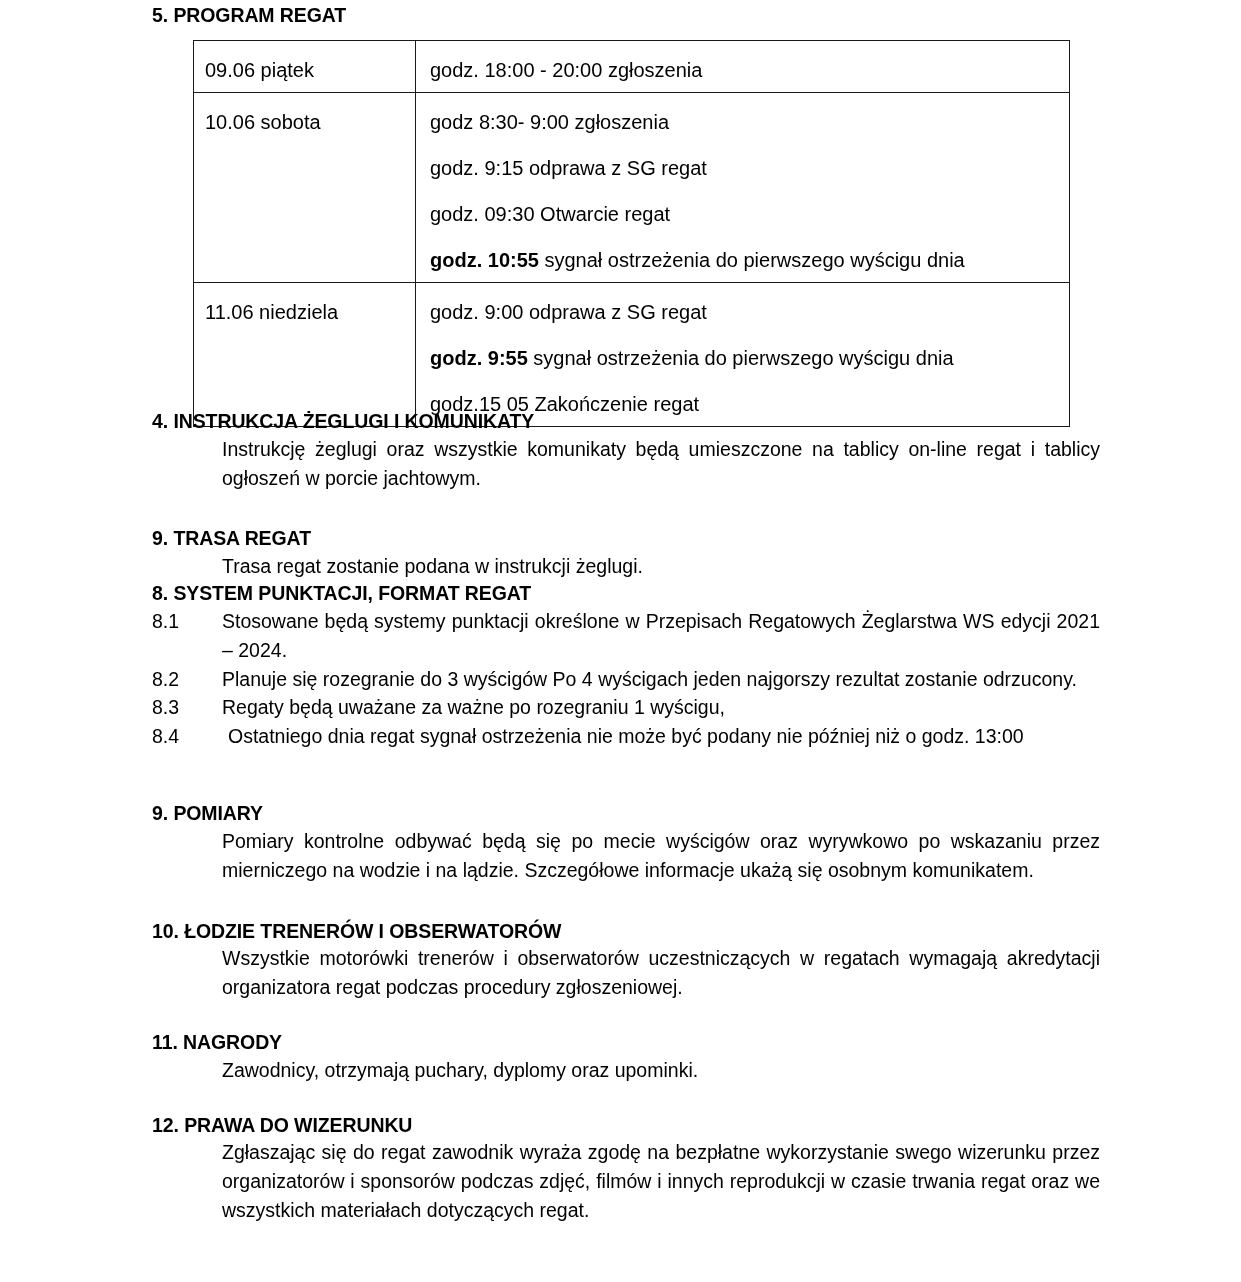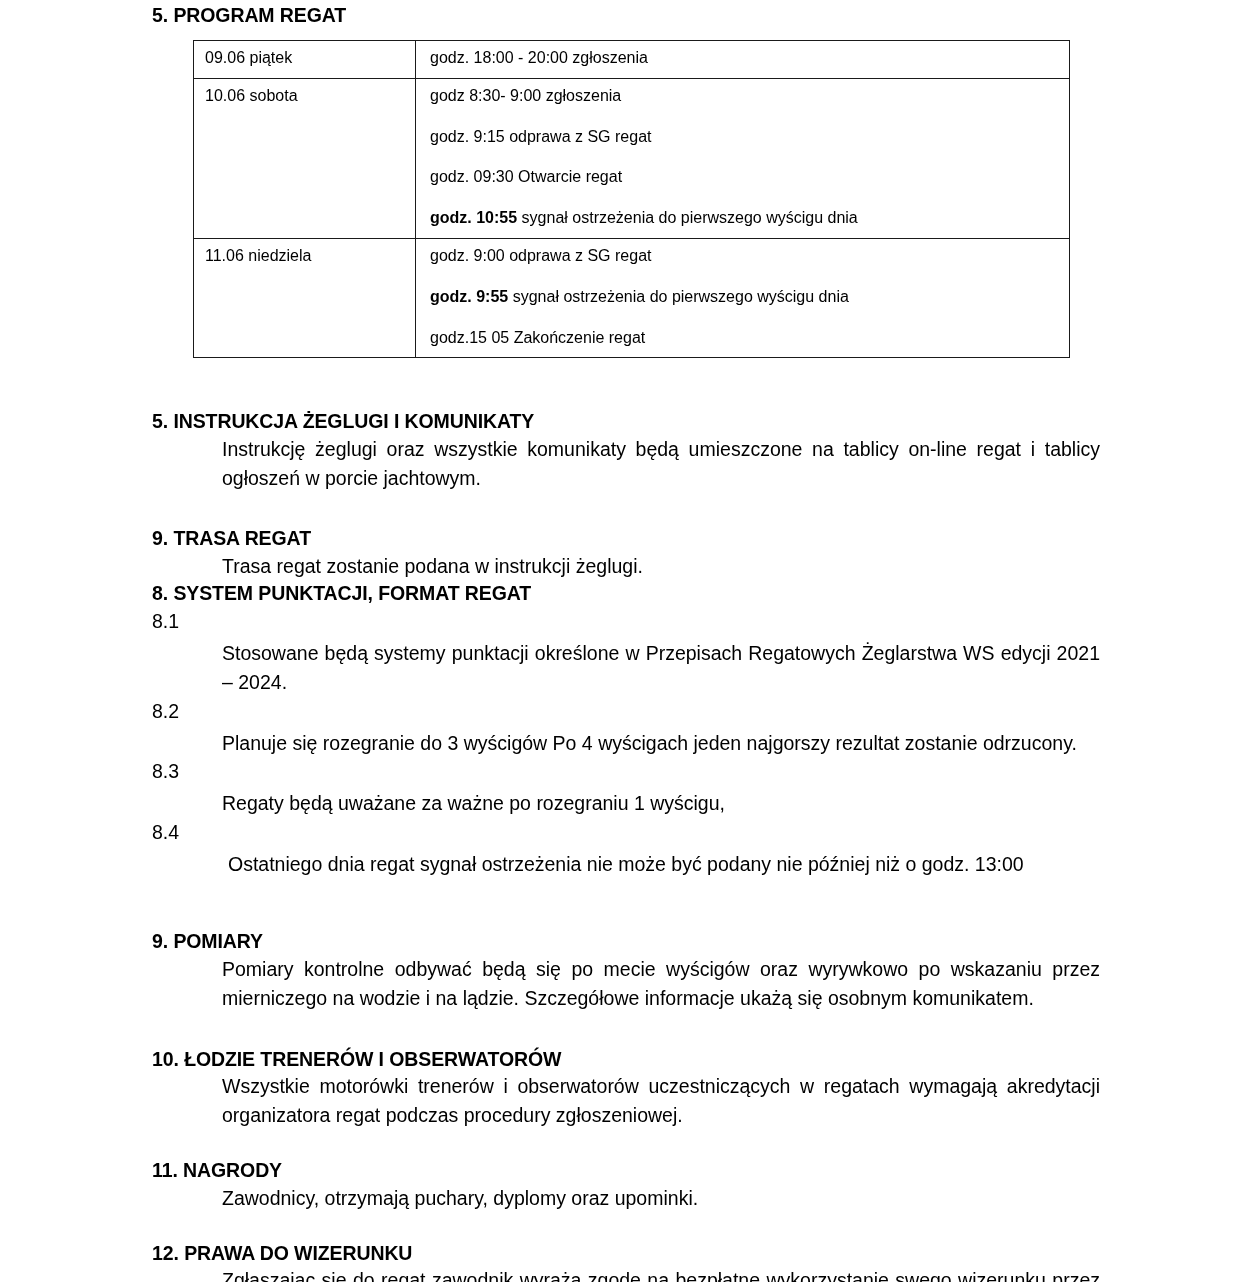--- a/index.html
+++ b/index.html
@@ -57,23 +57,23 @@
     position: absolute;
     left: 193px;
     top: 40px;
     width: 849px;
     border-collapse: collapse;
     table-layout: fixed;
   }
   table.program-table td {
     border: 1.4px solid #1a1a1a;
     vertical-align: top;
-    font-size: 16px;
+    font-size: 20px;
     line-height: 1.3;
-    padding: 7px 0 9px 11px;
+    padding: 16px 0 9px 11px;
   }
   table.program-table td.day-col { width: 210px; }
   table.program-table td.info-col { width: 639px; padding-left: 14px; }
   .cell-line { margin: 0 0 0 0; padding: 0; }
   .cell-line + .cell-line { margin-top: 20px; }
   .cell-line b { font-weight: bold; }
 
   
   .flow {
     position: absolute;
@@ -99,21 +99,20 @@
     width: 70px;
     flex: 0 0 70px;
     font-size: 19.5px;
     line-height: 1.48;
   }
   .num-row .num-text {
     flex: 1 1 auto;
     text-align: justify;
     line-height: 1.48;
     font-size: 19.5px;
-    margin-top: 32px;
   }
   .num-row .num-text.nojust { text-align: left; }
   .num-row .num-text.extra-indent { padding-left: 6px; }
 </style>
 </head>
 <body>
 
 <div class="page">
 
   <div class="h5-wrap">
@@ -167,21 +166,21 @@
           <div class="cell-line">
             <b></b><span>godz.15 05 Zakończenie regat</span>
           </div>
         </td>
       </tr>
     </tbody>
   </table>
 
   <div class="flow">
 
-    <div class="section-heading">5. INSTRUKCJA ŻEGLUGI I KOMUNIKATY</div>
+    <div class="section-heading">4. INSTRUKCJA ŻEGLUGI I KOMUNIKATY</div>
     <div class="body-par indent">Instrukcję żeglugi oraz wszystkie komunikaty będą umieszczone na tablicy on-line regat i tablicy ogłoszeń w porcie jachtowym.</div>
 
     <div class="gap-34"></div>
 
     <div class="section-heading">9. TRASA REGAT</div>
     <div class="body-par nojust indent">Trasa regat zostanie podana w instrukcji żeglugi.</div>
 
     <div class="section-heading">8. SYSTEM PUNKTACJI, FORMAT REGAT</div>
 
     <div class="num-row">

